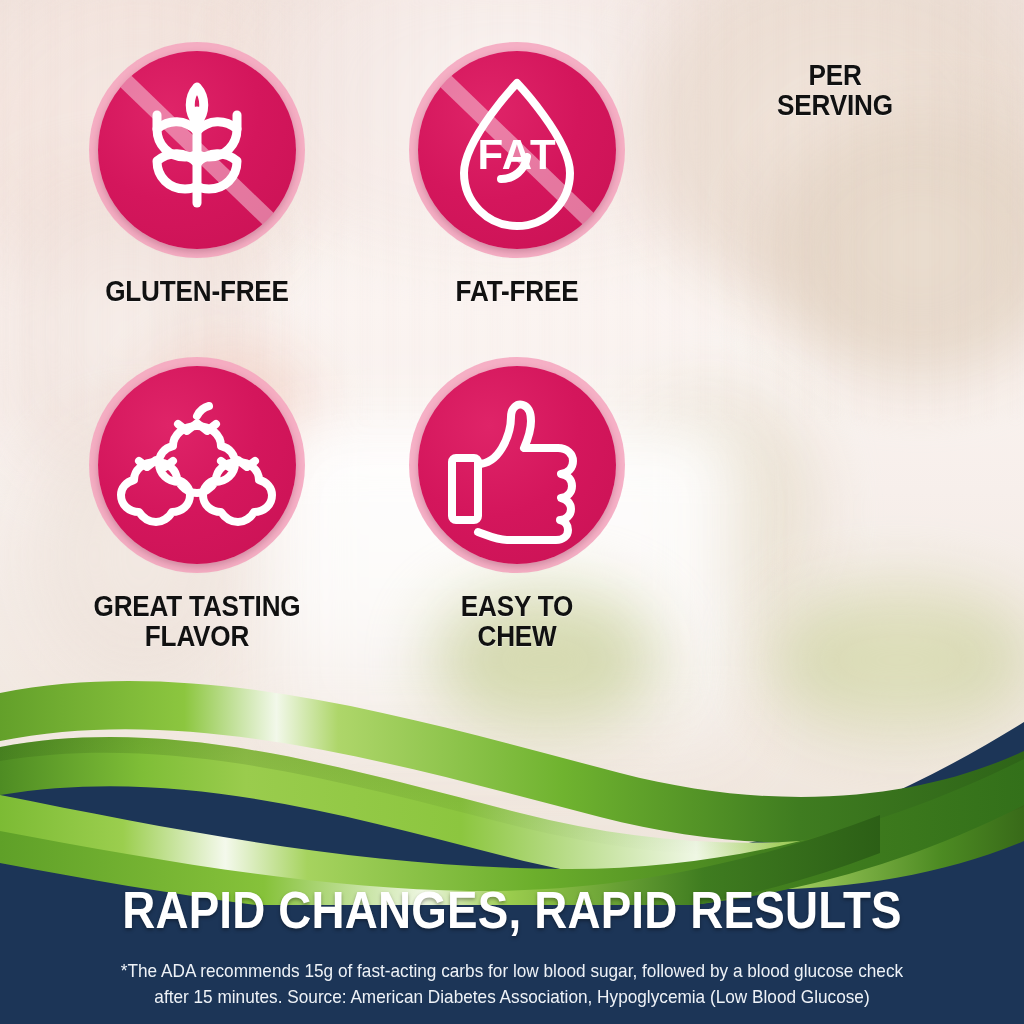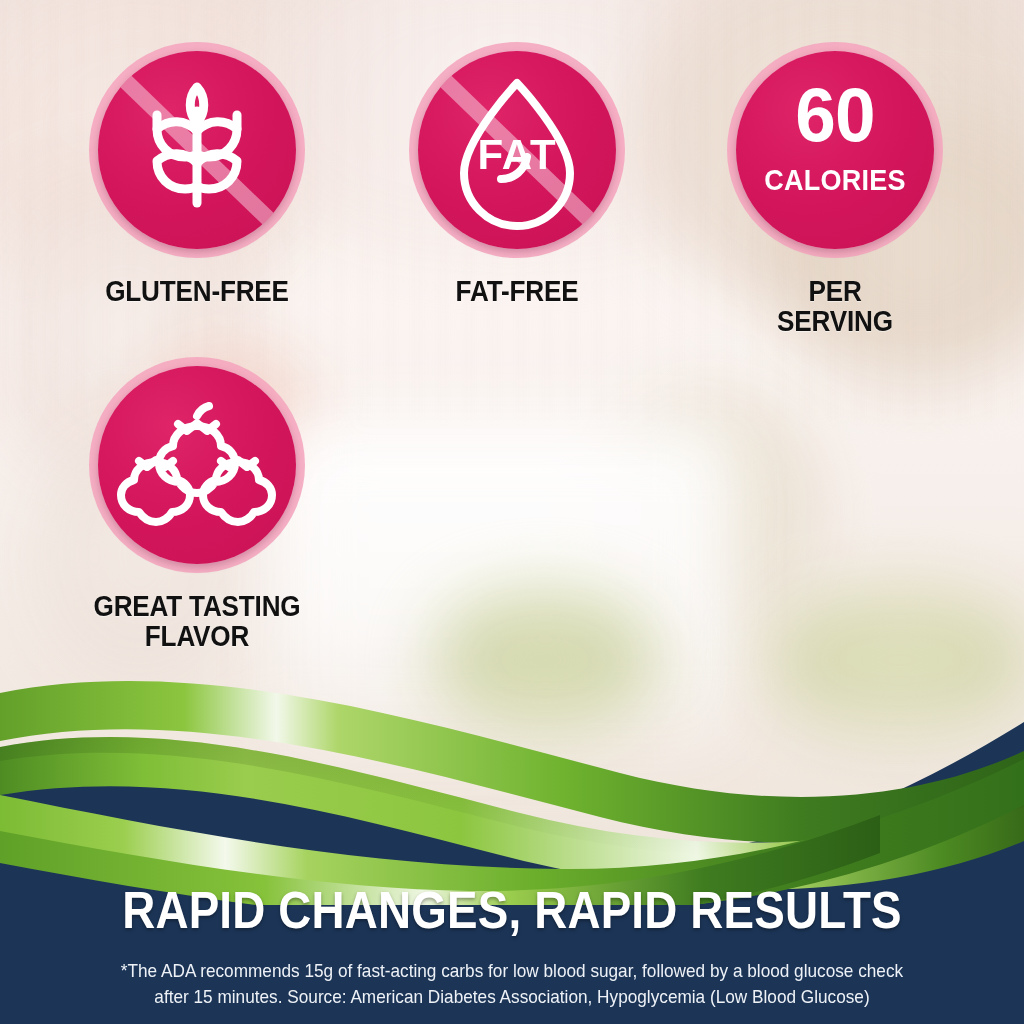--- a/index.html
+++ b/index.html
@@ -152,28 +152,20 @@
           </svg>
         </div>
         <div class="slash"></div>
       </div>
       <div class="label">
         <div>FAT-FREE</div>
       </div>
     </div>
 
     <div class="cell r1 c3">
-      <div class="badge-wrap">
-        <div class="halo"></div>
-        <div class="disc"></div>
-        <div class="art">
-          <div class="cal-num">60</div>
-          <div class="cal-word">CALORIES</div>
-        </div>
-      </div>
       <div class="label">
         <div>PER</div>
         <div>SERVING</div>
       </div>
     </div>
 
     <div class="cell r2 c1">
       <div class="badge-wrap">
         <div class="halo"></div>
         <div class="disc"></div>
@@ -199,20 +191,41 @@
             </g>
           </svg>
         </div>
       </div>
       <div class="label">
         <div>GREAT TASTING</div>
         <div>FLAVOR</div>
       </div>
     </div>
 
+    <div class="cell r2 c2">
+      <div class="badge-wrap">
+        <div class="halo"></div>
+        <div class="disc"></div>
+        <div class="art">
+          <svg viewBox="0 0 198 198" aria-hidden="true">
+            <g fill="none" stroke="#fff" stroke-width="8" stroke-linejoin="round" stroke-linecap="round">
+              <rect x="34" y="92" width="26" height="62" rx="4"></rect>
+              <path d="M60 98 c10 0 18-6 24-16 c7-12 9-22 9-31 c0-9 6-14 12-12
+                       c6 2 8 8 8 16 c0 9 -3 18 -7 27 l34 0 c9 0 15 6 15 13 c0 7 -5 12 -12 13
+                       c7 1 11 6 11 12 c0 6 -4 11 -11 12 c6 1 10 6 10 11 c0 6 -5 11 -11 11
+                       c5 1 8 5 8 10 c0 6 -5 10 -12 10 l-49 0 c-10 0 -18 -4 -29 -8"></path>
+            </g>
+          </svg>
+        </div>
+      </div>
+      <div class="label">
+        <div>EASY TO</div>
+        <div>CHEW</div>
+      </div>
+    </div>
 
 
   </div>
 
   <div class="navy">
     <svg width="1024" height="362" viewBox="0 0 1024 362" aria-hidden="true">
       <path d="M0 96 C 150 78 330 150 520 188 C 700 224 880 150 1024 60 L1024 362 L0 362 Z" fill="#1C3557"></path>
     </svg>
   </div>
 

